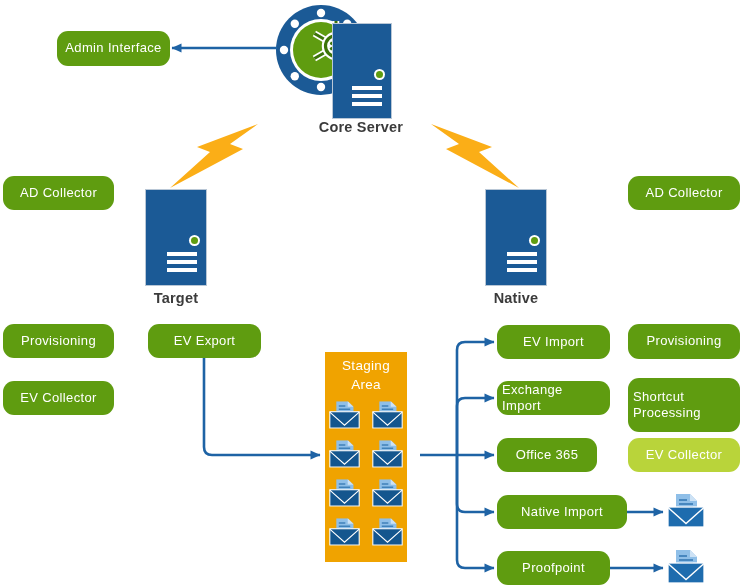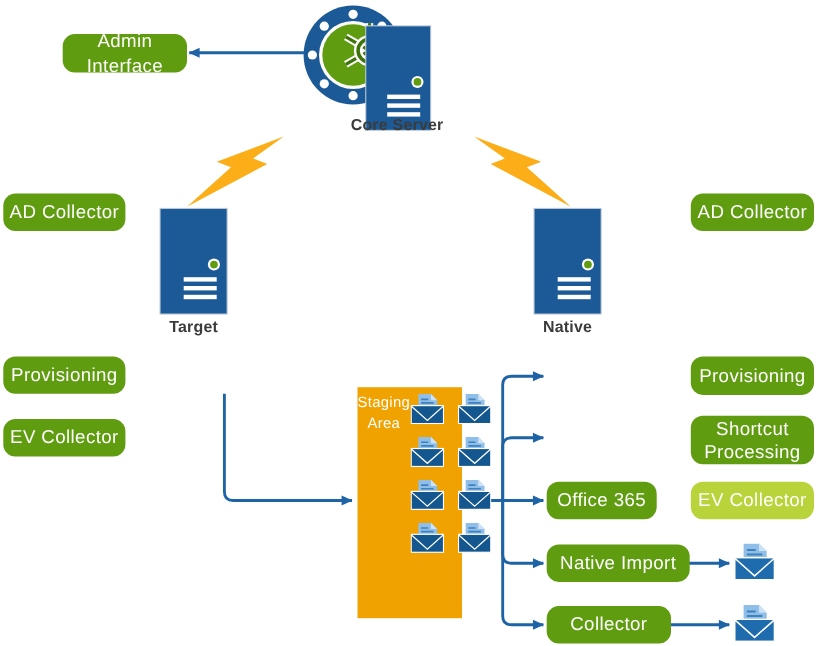--- a/index.html
+++ b/index.html
@@ -12,33 +12,33 @@
     --label-text:#3b3b3b;
     --envelope-dark:#14568e;
     --envelope-light:#1e6cae;
     --paper-blue:#8fbfe8;
     --background:#ffffff;
   }
   *{margin:0;padding:0;box-sizing:border-box}
   body{font-family:"Liberation Sans", sans-serif;background:#fff}
   .canvas{position:relative;width:743px;height:587px;background:var(--background);overflow:hidden}
   svg.layer{position:absolute;left:0;top:0}
-  .pill{position:absolute;display:flex;align-items:center;justify-content:center;text-align:center;
-        background:var(--green);color:#fff;border-radius:11px;font-size:17px;letter-spacing:.35px;
+  .pill{position:absolute;display:flex;align-items:center;justify-content:center;
+        background:var(--green);color:#fff;border-radius:11px;font-size:13px;letter-spacing:.35px;
         line-height:1.25;padding:2px 5px}
   .pill.light{background:var(--light-green)}
   .tower{position:absolute;background:var(--blue);box-shadow:0 0 0 1px #b9c7d6}
   .tower .dot{position:absolute;right:8px;top:47px;width:7px;height:7px;border-radius:50%;
               background:var(--green);box-shadow:0 0 0 2px #fff}
   .tower .bars{position:absolute;right:9px;top:62px;display:flex;flex-direction:column;gap:4px}
   .tower .bars i{display:block;width:30px;height:4px;background:#fff}
   .nodelabel{position:absolute;font-weight:bold;font-size:14.5px;color:var(--label-text);
              text-align:center;letter-spacing:.2px}
-  .staging{position:absolute;left:325px;top:352px;width:95px;height:210px;background:var(--orange);
-           display:flex;flex-direction:row;align-items:flex-start}
+  .staging{position:absolute;left:325px;top:352px;width:82px;height:210px;background:var(--orange);
+           display:flex;flex-direction:column;align-items:center}
   .staging .title{color:#fff;font-size:13.5px;text-align:center;margin-top:5px;width:62px;
                   line-height:1.4;letter-spacing:.3px}
   .envgrid{display:grid;grid-template-columns:repeat(2,31px);gap:11px 12px;margin-top:6px}
   .env{width:31px;height:28px;color:var(--envelope-dark)}
   .env-free{position:absolute;width:38px;height:34px;color:var(--envelope-light)}
   .conn{stroke:var(--connector-blue);stroke-width:2.6;fill:none}
   #arr path{fill:var(--connector-blue)}
   .bolt{fill:var(--lightning-orange)}
   .fill-blue{fill:var(--blue)}
   .fill-green{fill:var(--green)}
@@ -120,21 +120,21 @@
   </svg>
 
   <div class="tower" style="left:333px;top:24px;width:58px;height:94px">
     <span class="dot"></span>
     <span class="bars">
         <i></i>
         <i></i>
         <i></i>
       </span>
   </div>
-  <div class="nodelabel" style="left:311px;top:106px;width:100px">Core Server</div>
+  <div class="nodelabel" style="left:311px;top:119px;width:100px">Core Server</div>
 
   <div class="tower" style="left:146px;top:190px;width:60px;height:95px">
     <span class="dot"></span>
     <span class="bars">
         <i></i>
         <i></i>
         <i></i>
       </span>
   </div>
   <div class="nodelabel" style="left:136px;top:290px;width:80px">Target</div>
@@ -147,25 +147,28 @@
         <i></i>
       </span>
   </div>
   <div class="nodelabel" style="left:476px;top:290px;width:80px">Native</div>
 
   <div class="pill" style="left:57px;top:31px;width:113px;height:35px">Admin Interface</div>
   <div class="pill" style="left:3px;top:176px;width:111px;height:34px">AD Collector</div>
   <div class="pill" style="left:628px;top:176px;width:112px;height:34px">AD Collector</div>
   <div class="pill" style="left:3px;top:324px;width:111px;height:34px">Provisioning</div>
   <div class="pill" style="left:3px;top:381px;width:111px;height:34px">EV Collector</div>
+  <div class="pill" style="left:148px;top:324px;width:113px;height:34px">EV Export</div>
+  <div class="pill" style="left:497px;top:325px;width:113px;height:34px">EV Import</div>
+  <div class="pill" style="left:497px;top:381px;width:113px;height:34px">Exchange Import</div>
   <div class="pill" style="left:497px;top:438px;width:100px;height:34px">Office 365</div>
   <div class="pill" style="left:497px;top:495px;width:130px;height:34px">Native Import</div>
-  <div class="pill" style="left:497px;top:551px;width:113px;height:34px">Collector</div>
+  <div class="pill" style="left:497px;top:551px;width:113px;height:34px">Proofpoint</div>
   <div class="pill" style="left:628px;top:324px;width:112px;height:35px">Provisioning</div>
-  <div class="pill" style="left:628px;top:378px;width:112px;height:44px">Shortcut Processing</div>
+  <div class="pill" style="left:628px;top:378px;width:112px;height:54px">Shortcut Processing</div>
   <div class="pill light" style="left:628px;top:438px;width:112px;height:34px">EV Collector</div>
 
   <div class="staging">
     <div class="title">Staging Area</div>
     <div class="envgrid">
       <svg class="env" viewBox="0 0 38 34">
           <use href="#sym-envelope"></use>
         </svg>
       <svg class="env" viewBox="0 0 38 34">
           <use href="#sym-envelope"></use>

